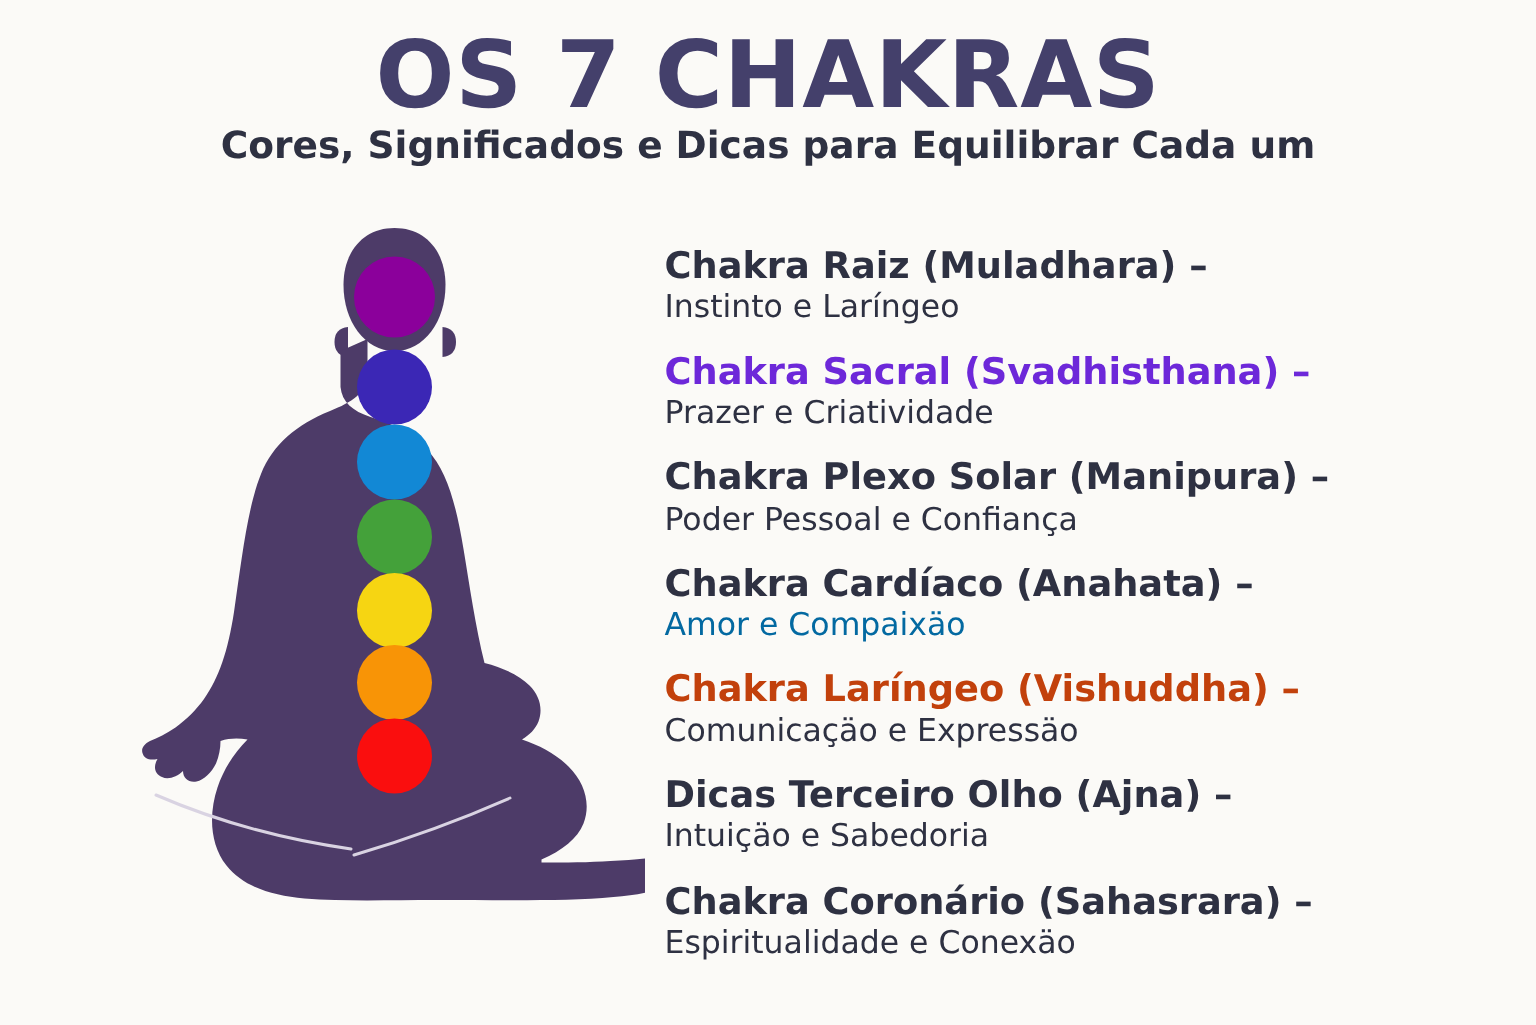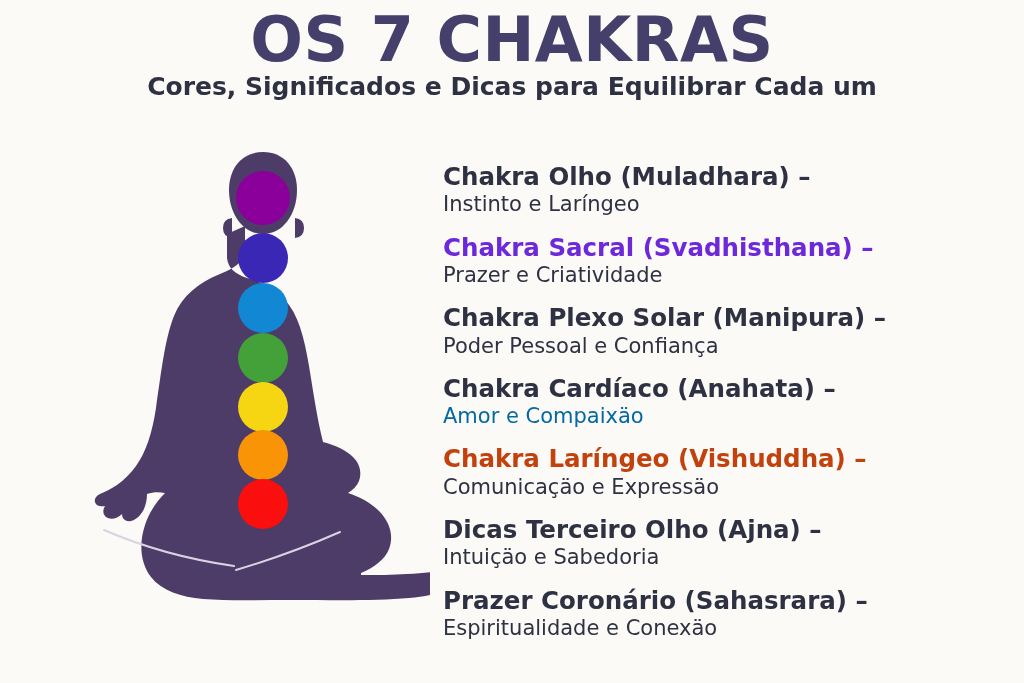--- a/index.html
+++ b/index.html
@@ -23,21 +23,21 @@
     background: #FBFAF7;
   }
 
   
   .header {
     position: absolute;
     top: 0;
     left: 0;
     width: 1024px;
     text-align: center;
-    padding-top: 8px;
+    padding-top: 18px;
   }
   .poster-title {
     font-size: 62px;
     font-weight: 800;
     letter-spacing: 0.5px;
     color: #44406B;
     line-height: 1.02;
     margin: 0;
     font-family: "DejaVu Sans", "Liberation Sans", sans-serif;
   }
@@ -165,21 +165,21 @@
           <circle cx="253" cy="208" r="25" fill="#44A13A"></circle>
           <circle cx="253" cy="257" r="25" fill="#F6D512"></circle>
           <circle cx="253" cy="305" r="25" fill="#F89406"></circle>
           <circle cx="253" cy="354" r="25" fill="#FA0E0E"></circle>
         </g>
     </svg>
   </div>
 
   <div class="chakra-list">
       <div class="chakra-item">
-        <div class="chakra-name" style="color: rgb(46, 49, 66);">Chakra Olho (Muladhara) –</div>
+        <div class="chakra-name" style="color: rgb(46, 49, 66);">Chakra Raiz (Muladhara) –</div>
         <div class="chakra-meaning" style="color: rgb(46, 49, 66);">Instinto e Laríngeo</div>
       </div>
       <div class="chakra-item">
         <div class="chakra-name" style="color: #6d28d9;">Chakra Sacral (Svadhisthana) –</div>
         <div class="chakra-meaning" style="color: rgb(46, 49, 66);">Prazer e Criatividade</div>
       </div>
       <div class="chakra-item">
         <div class="chakra-name" style="color: rgb(46, 49, 66);">Chakra Plexo Solar (Manipura) –</div>
         <div class="chakra-meaning" style="color: rgb(46, 49, 66);">Poder Pessoal e Confiança</div>
       </div>
@@ -189,18 +189,18 @@
       </div>
       <div class="chakra-item">
         <div class="chakra-name" style="color: #c2410c;">Chakra Laríngeo (Vishuddha) –</div>
         <div class="chakra-meaning" style="color: rgb(46, 49, 66);">Comunicaçäo e Expressäo</div>
       </div>
       <div class="chakra-item">
         <div class="chakra-name" style="color: rgb(46, 49, 66);">Dicas Terceiro Olho (Ajna) –</div>
         <div class="chakra-meaning" style="color: rgb(46, 49, 66);">Intuiçäo e Sabedoria</div>
       </div>
       <div class="chakra-item">
-        <div class="chakra-name" style="color: rgb(46, 49, 66);">Prazer Coronário (Sahasrara) –</div>
+        <div class="chakra-name" style="color: rgb(46, 49, 66);">Chakra Coronário (Sahasrara) –</div>
         <div class="chakra-meaning" style="color: rgb(46, 49, 66);">Espiritualidade e Conexäo</div>
       </div>
     </div>
 
 </div>
 
 </body></html>

